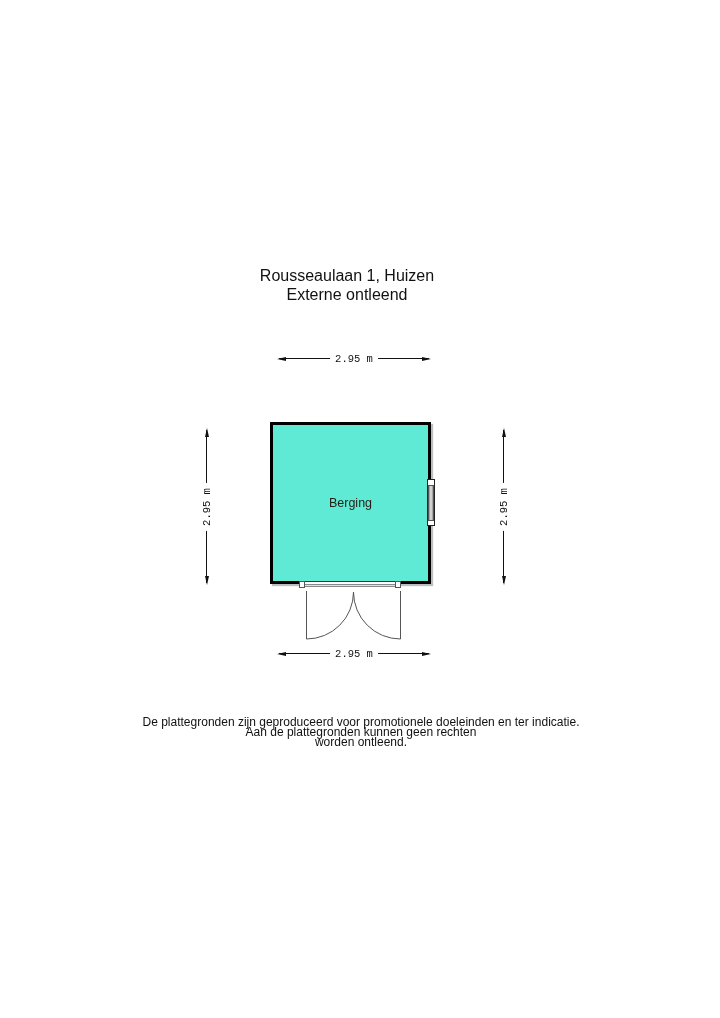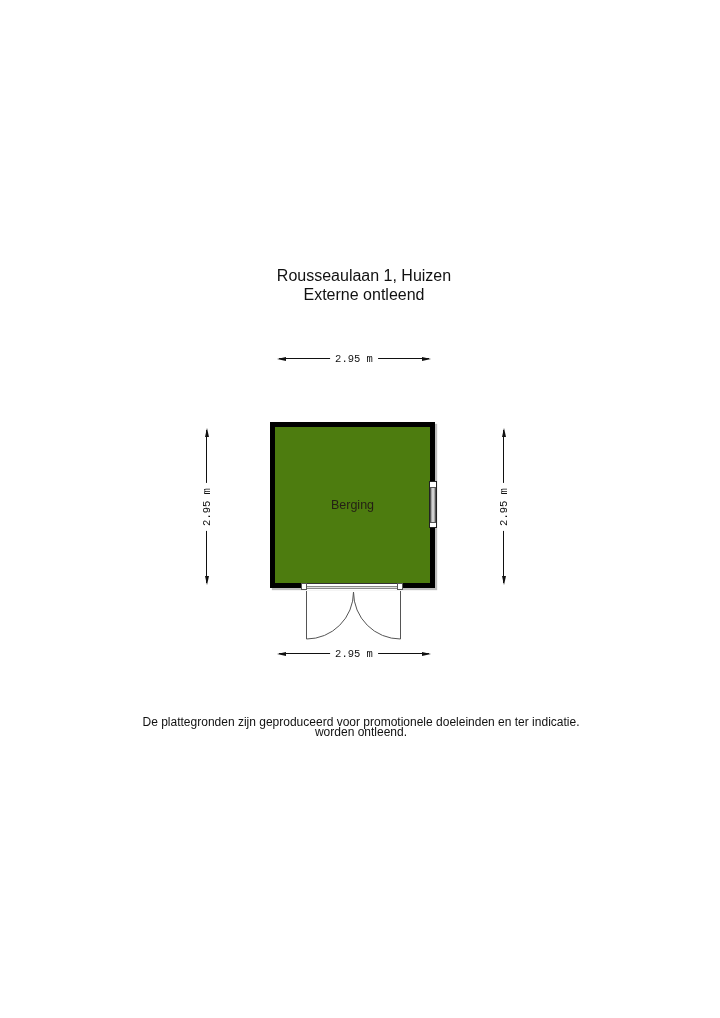--- a/index.html
+++ b/index.html
@@ -4,21 +4,21 @@
 <style>
   html,body { margin:0; padding:0; background:#fff; }
   .page {
     position:relative; width:720px; height:1018px;
     background:#ffffff; overflow:hidden;
     font-family:"Liberation Sans", sans-serif; color:#111;
   }
 
   
   .title-block {
-    position:absolute; left:17px; top:266px; width:694px;
+    position:absolute; left:0; top:266px; width:694px;
     text-align:center; font-size:16px; line-height:19px; color:#111;
   }
 
   
   .dim { position:absolute;font-family:Liberation Mono, monospace; }
   .dim .line { position:absolute; background:#111; }
   .dim-h { height:13px; }
   .dim-h .line { left:2px; right:2px; top:6px; height:1px; }
   .dim-v { width:13px; }
   .dim-v .line { top:2px; bottom:2px; left:6px; width:1px; }
@@ -45,22 +45,22 @@
 
   #dim-top    { left:277px; top:352px; width:154px; }
   #dim-bottom { left:277px; top:647px; width:154px; }
   #dim-left   { left:200px; top:428px; height:157px; }
   #dim-right  { left:497px; top:428px; height:157px; }
 
   
   .plan {
     position:absolute; left:270px; top:422px;
     width:155px; height:156px;
-    border:5px solid #000000;
-    background:#4d7c0f;
+    border:3px solid #000000;
+    background:#5eead4;
     box-shadow:2px 2px 1px rgba(110,110,110,0.45);
   }
   .room-interior {
     position:absolute; left:0; top:0; width:155px; height:156px;
     display:flex; align-items:center; justify-content:center;
   }
   .room-label { font-size:12.5px; color:#241f15; }
 
   
   .door-opening {
@@ -153,16 +153,17 @@
 
   <svg class="door-swing" viewBox="0 0 115 62" xmlns="http://www.w3.org/2000/svg">
     <path d="M 10.5 6 L 10.5 54" stroke="#555" stroke-width="1" fill="none"></path>
     <path d="M 10.5 54 A 47 47 0 0 0 57.5 7" stroke="#555" stroke-width="1" fill="none"></path>
     <path d="M 104.5 6 L 104.5 54" stroke="#555" stroke-width="1" fill="none"></path>
     <path d="M 104.5 54 A 47 47 0 0 1 57.5 7" stroke="#555" stroke-width="1" fill="none"></path>
   </svg>
 
   <div class="footer">
     <div>De plattegronden zijn geproduceerd voor promotionele doeleinden en ter indicatie.</div>
+    <div>Aan de plattegronden kunnen geen rechten</div>
     <div>worden ontleend.</div>
   </div>
 
 </div>
 
 </body></html>

